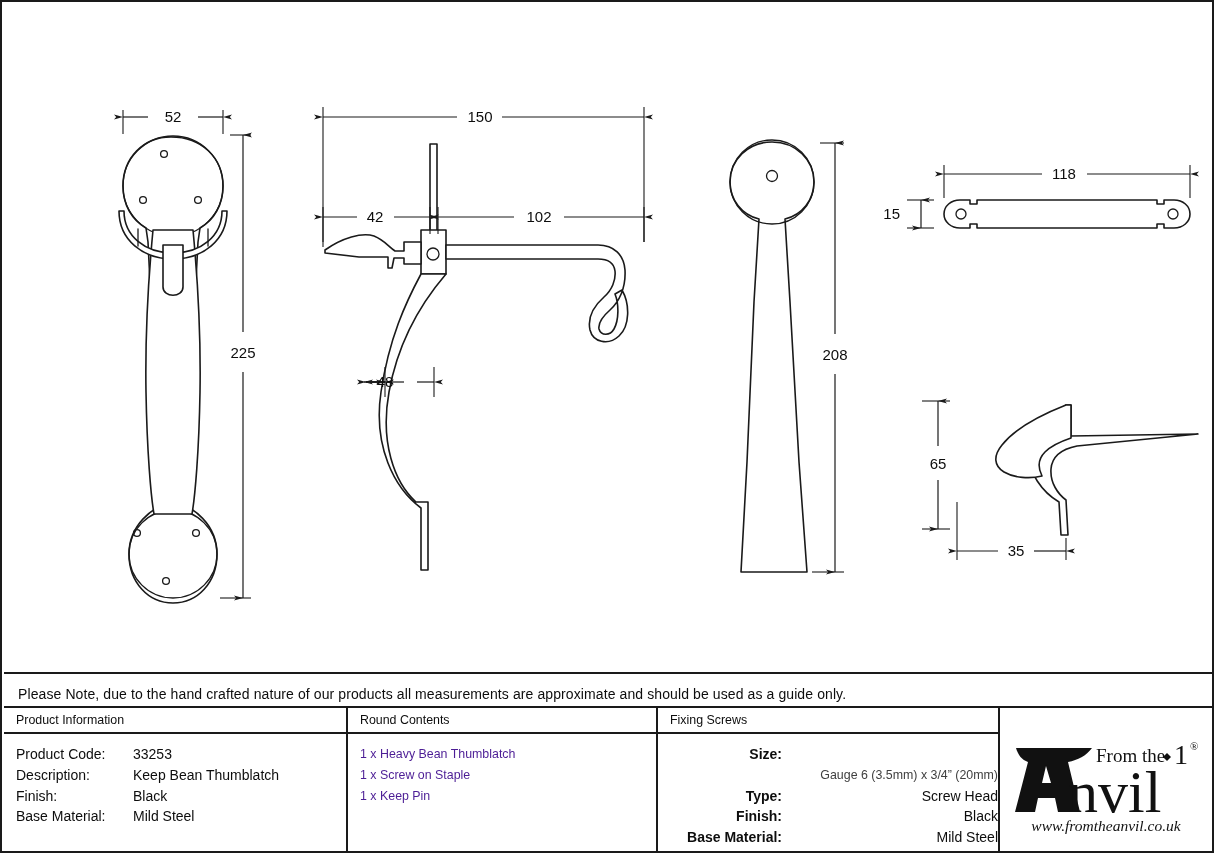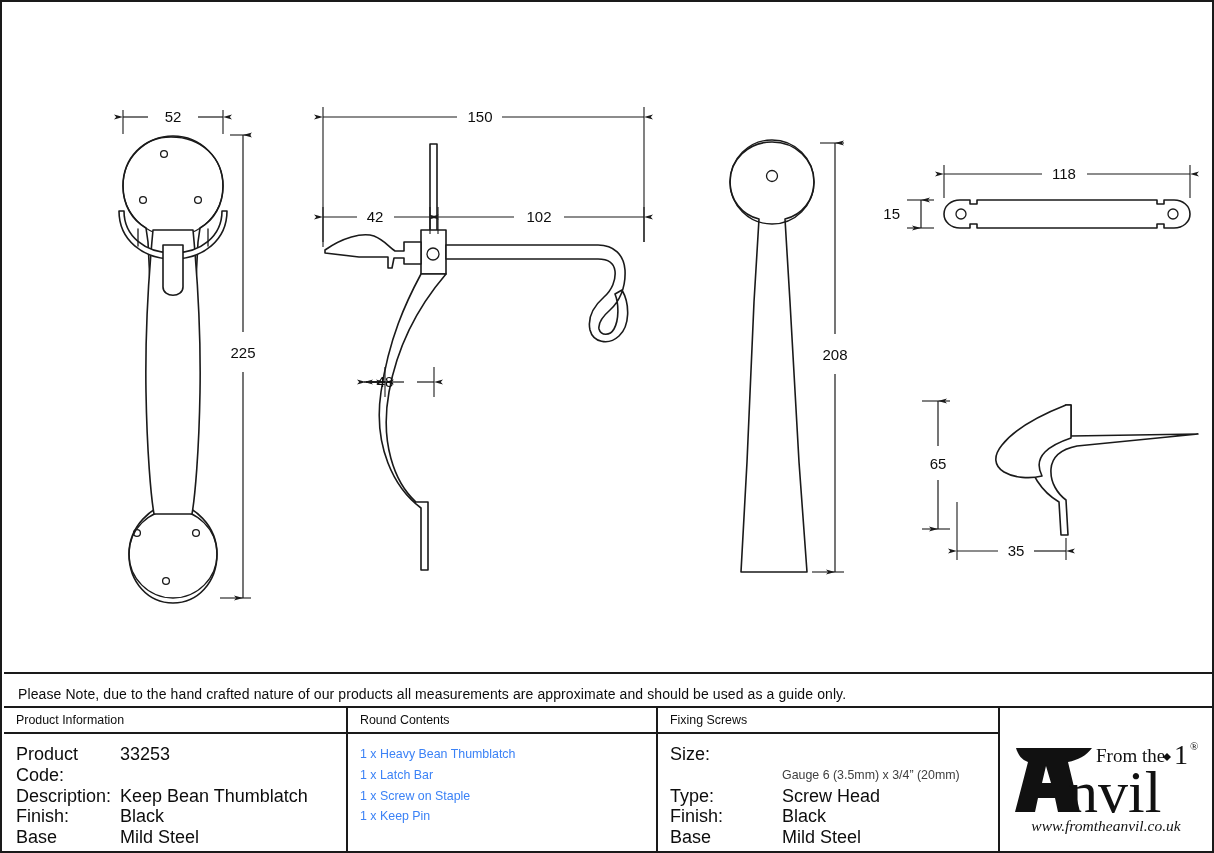--- a/index.html
+++ b/index.html
@@ -69,50 +69,51 @@
   }
   .col {
     position: relative;
     box-sizing: border-box;
     border-right: 2px solid #1a1a1a;
     height: 145px;
   }
   .col.last { border-right: none; }
   .col-product { width: 344px; }
   .col-pack { width: 310px; }
-  .col-screws { width: 342px; }
+  .col-screws { width: 342px; text-align: right; }
   .col-logo { width: 212px; }
 
   .col-header {
     height: 26px;
     border-bottom: 2px solid #1a1a1a;
     display: flex;
     align-items: center;
     padding-left: 12px;
     font-size: 12.4px;
     color: #0d0d0d;
     box-sizing: border-box;
   }
   .col-body {
     padding: 10px 0 0 12px;
     box-sizing: border-box;
   }
   .kv {
     display: flex;
-    font-size: 18px;
+    font-size: 14px;
     line-height: 20.8px;
     color: #0d0d0d;
+    gap: 13px;
   }
   .kv .k { width: 104px; flex: none; }
   .kv .v { flex: 1 1 auto; }
-  .col-screws .kv .k { width: 112px; }
+  .col-screws .kv .k { width: 112px; font-weight: bold; }
   .plain-line {
     font-size: 12.4px;
     line-height: 20.8px;
-    color: #3b82f6;
+    color: #4c1d95;
   }
   .sub-line {
     font-size: 12.4px;
     line-height: 20.8px;
     color: #404040;
     padding-left: 112px;
   }
   .logo-wrap {
     position: absolute;
     left: 0; top: 0;
@@ -463,21 +464,20 @@
             <span class="k">Base Material:</span>
             <span class="v">Mild Steel</span>
           </div>
         </div>
       </div>
 
       <div class="col col-pack">
         <div class="col-header">Round Contents</div>
         <div class="col-body">
           <div class="plain-line">1 x Heavy Bean Thumblatch</div>
-          <div class="plain-line">1 x Latch Bar</div>
           <div class="plain-line">1 x Screw on Staple</div>
           <div class="plain-line">1 x Keep Pin</div>
         </div>
       </div>
 
       <div class="col col-screws">
         <div class="col-header">Fixing Screws</div>
         <div class="col-body">
           <div class="kv">
             <span class="k">Size:</span>

